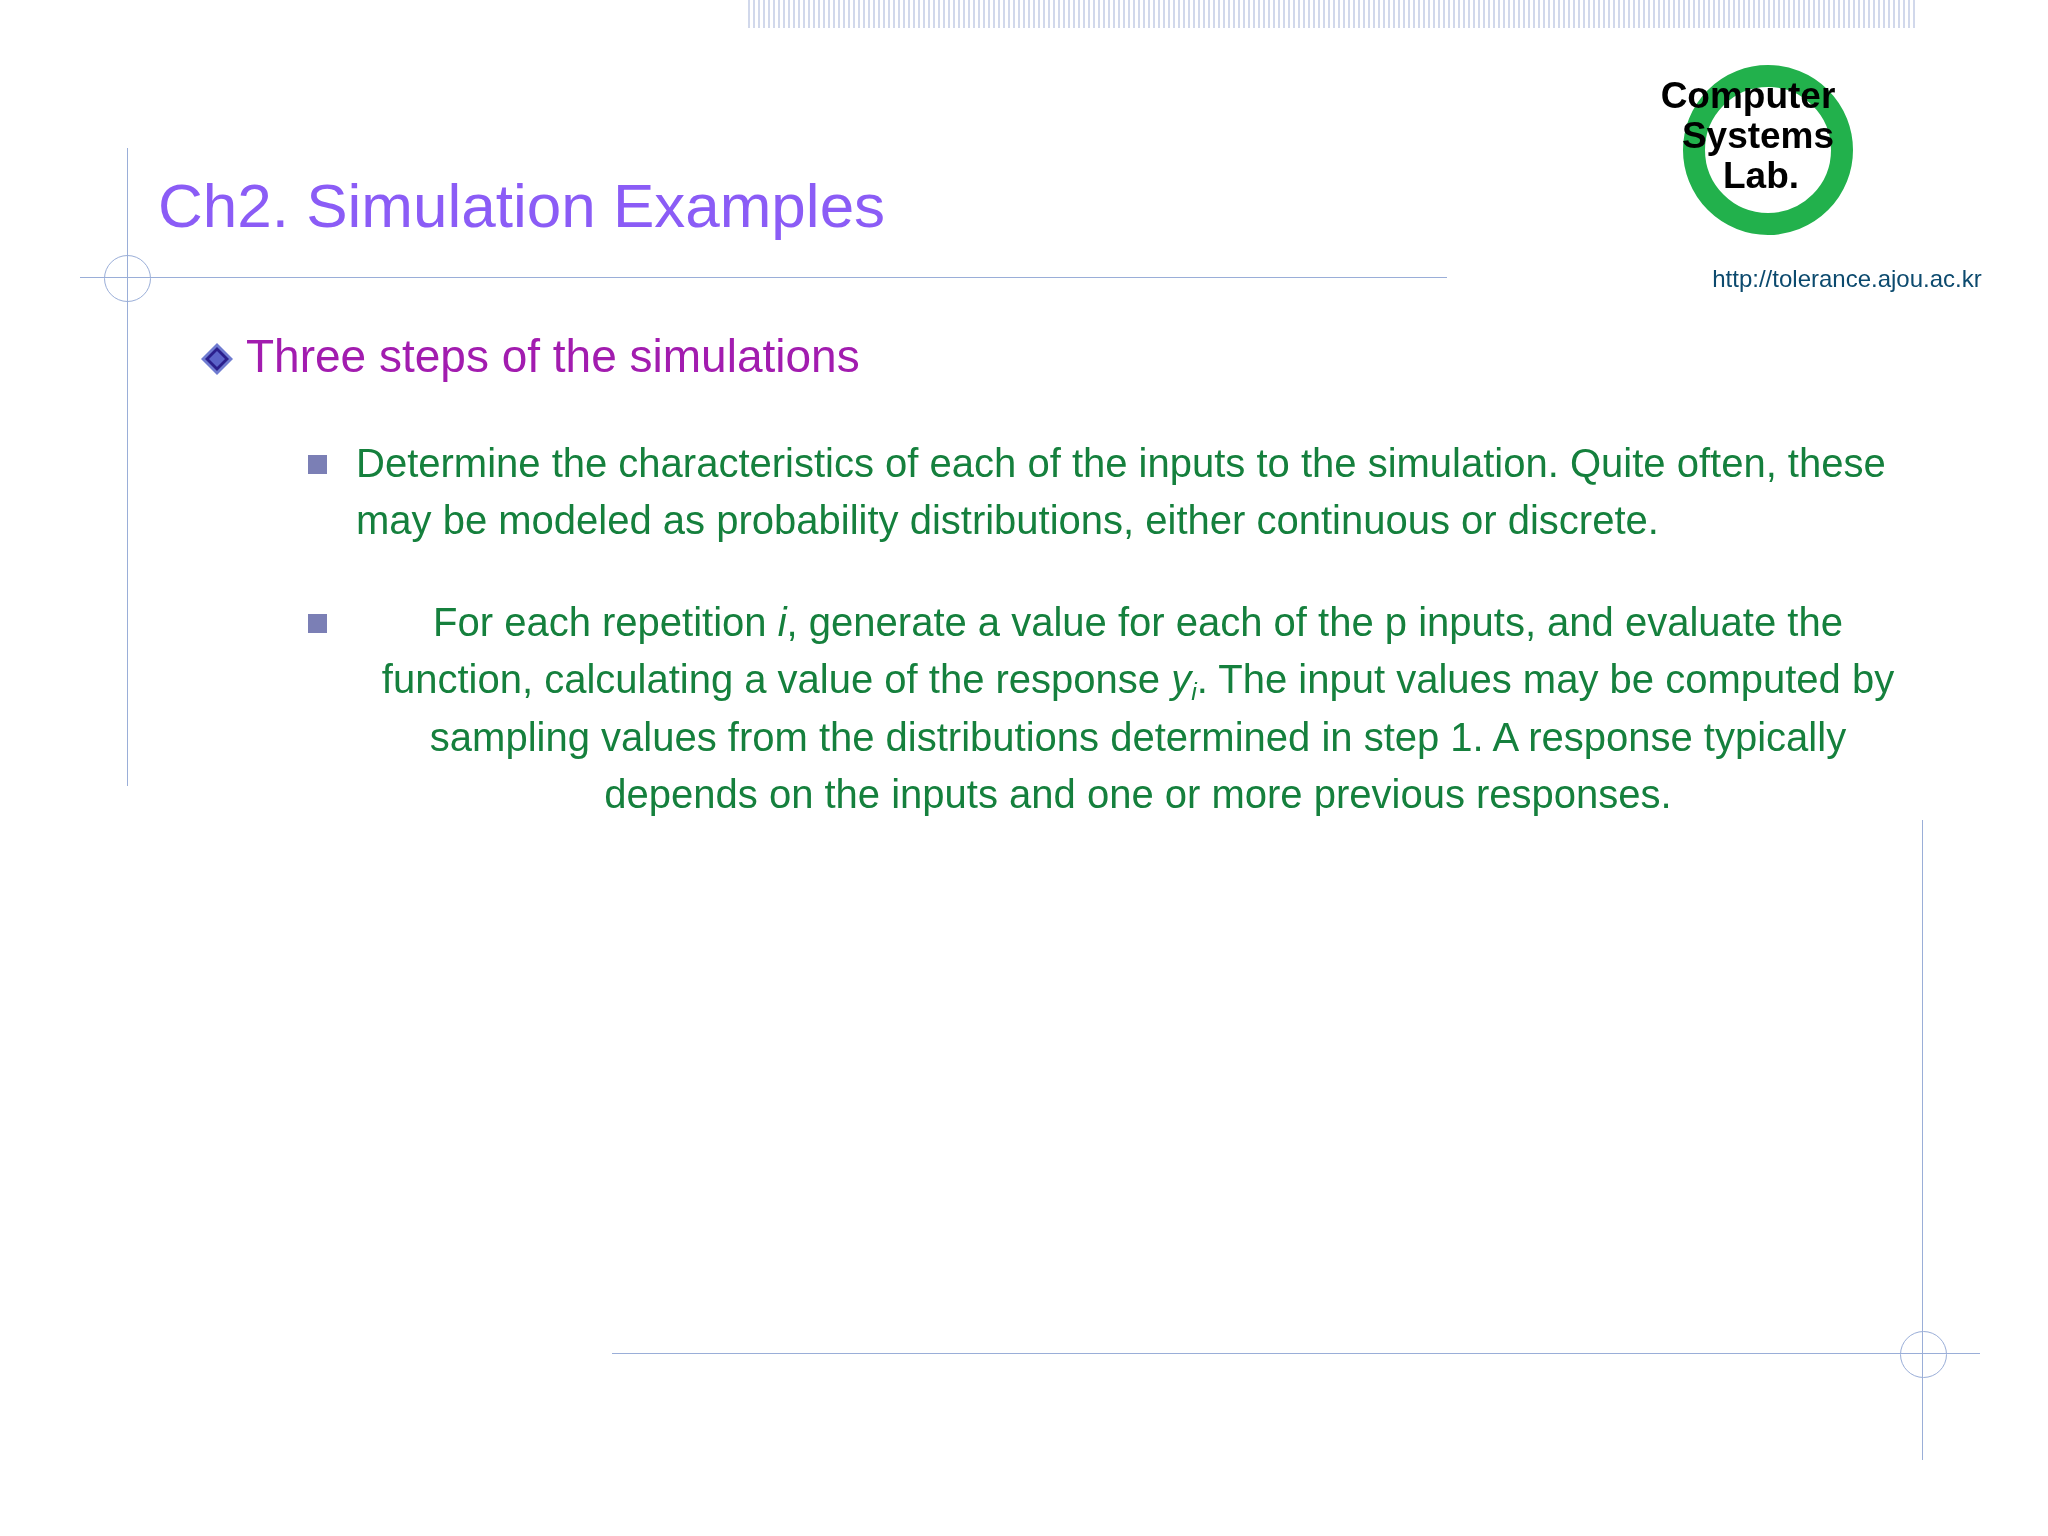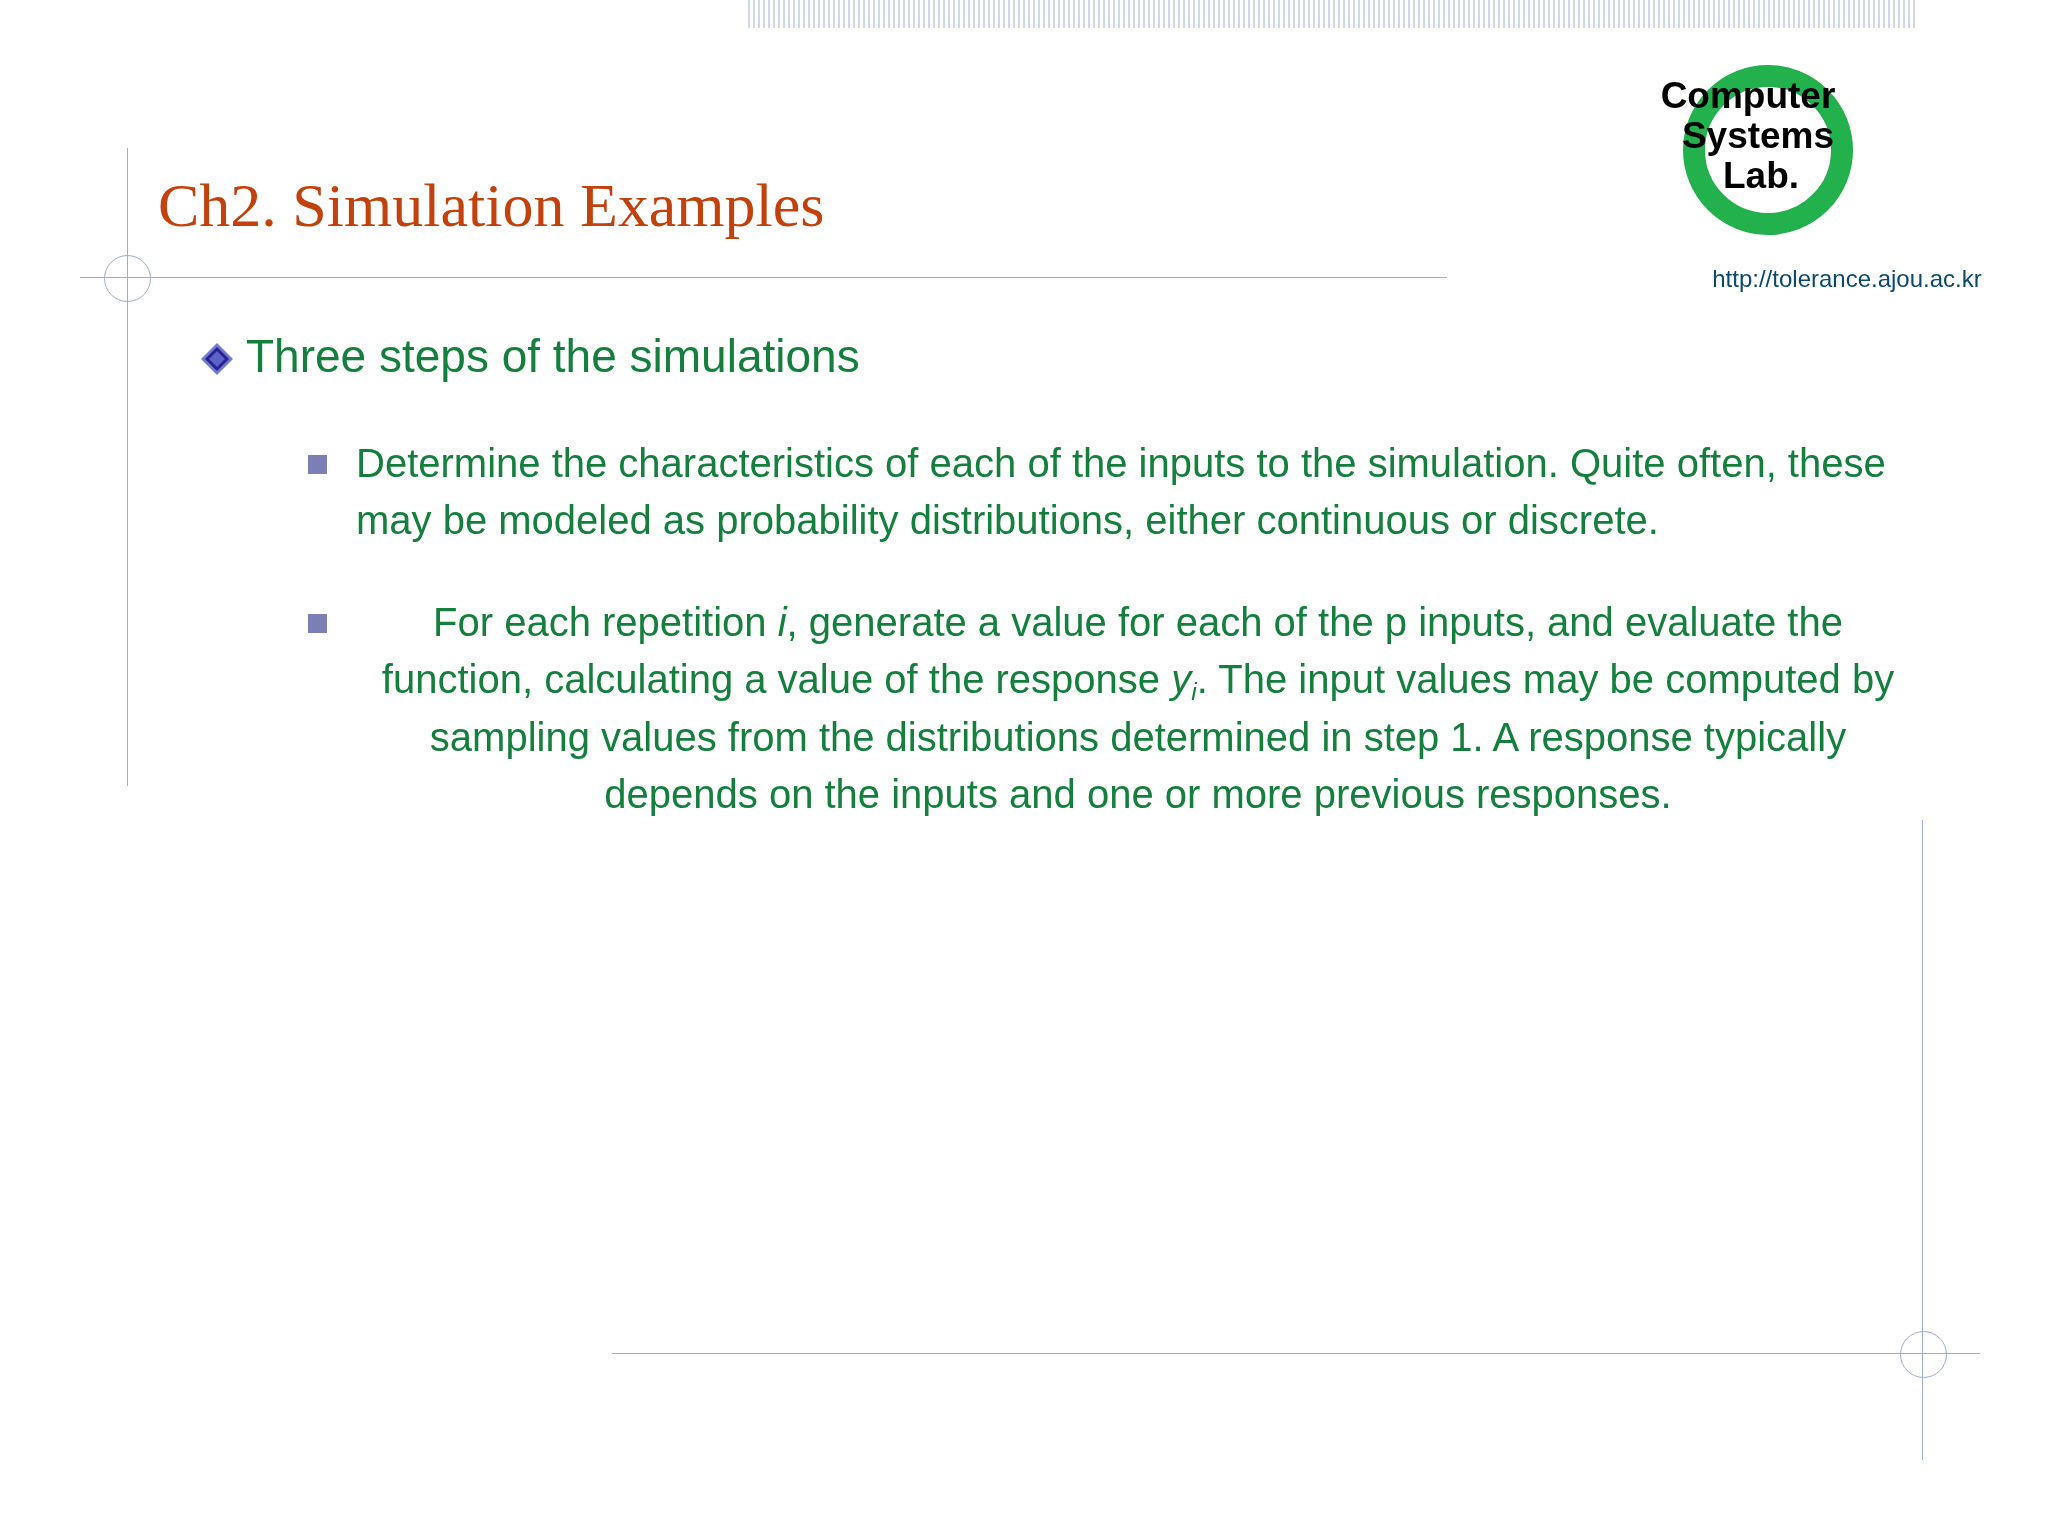--- a/index.html
+++ b/index.html
@@ -95,24 +95,23 @@
     border-radius: 50%;
     background: transparent;
   }
 
   
   .title {
     position: absolute;
     left: 158px;
     top: 170px;
     font-size: 62px;
-    color: #c2410c;
+    color: #8b5cf6;
     letter-spacing: 0px;
     white-space: nowrap;
-    font-family: Liberation Serif, serif;
   }
 
   
   .logo-wrap {
     position: absolute;
     left: 1618px;
     top: 60px;
     width: 270px;
     height: 180px;
     text-decoration: underline;
@@ -143,21 +142,21 @@
     margin-bottom: 40px;
   }
   .lvl1 .bullet {
     width: 46px;
     flex: 0 0 46px;
     padding-top: 12px;
   }
   .diamond-svg { display:block; }
   .lvl1 .text {
     font-size: 46px;
-    color: #15803d;
+    color: #a21caf;
     line-height: 1.15;
   }
 
   .lvl2-list {
     margin-left: 108px;
     margin-top: 52px;
   }
   .lvl2 {
     display: flex;
     align-items: flex-start;

